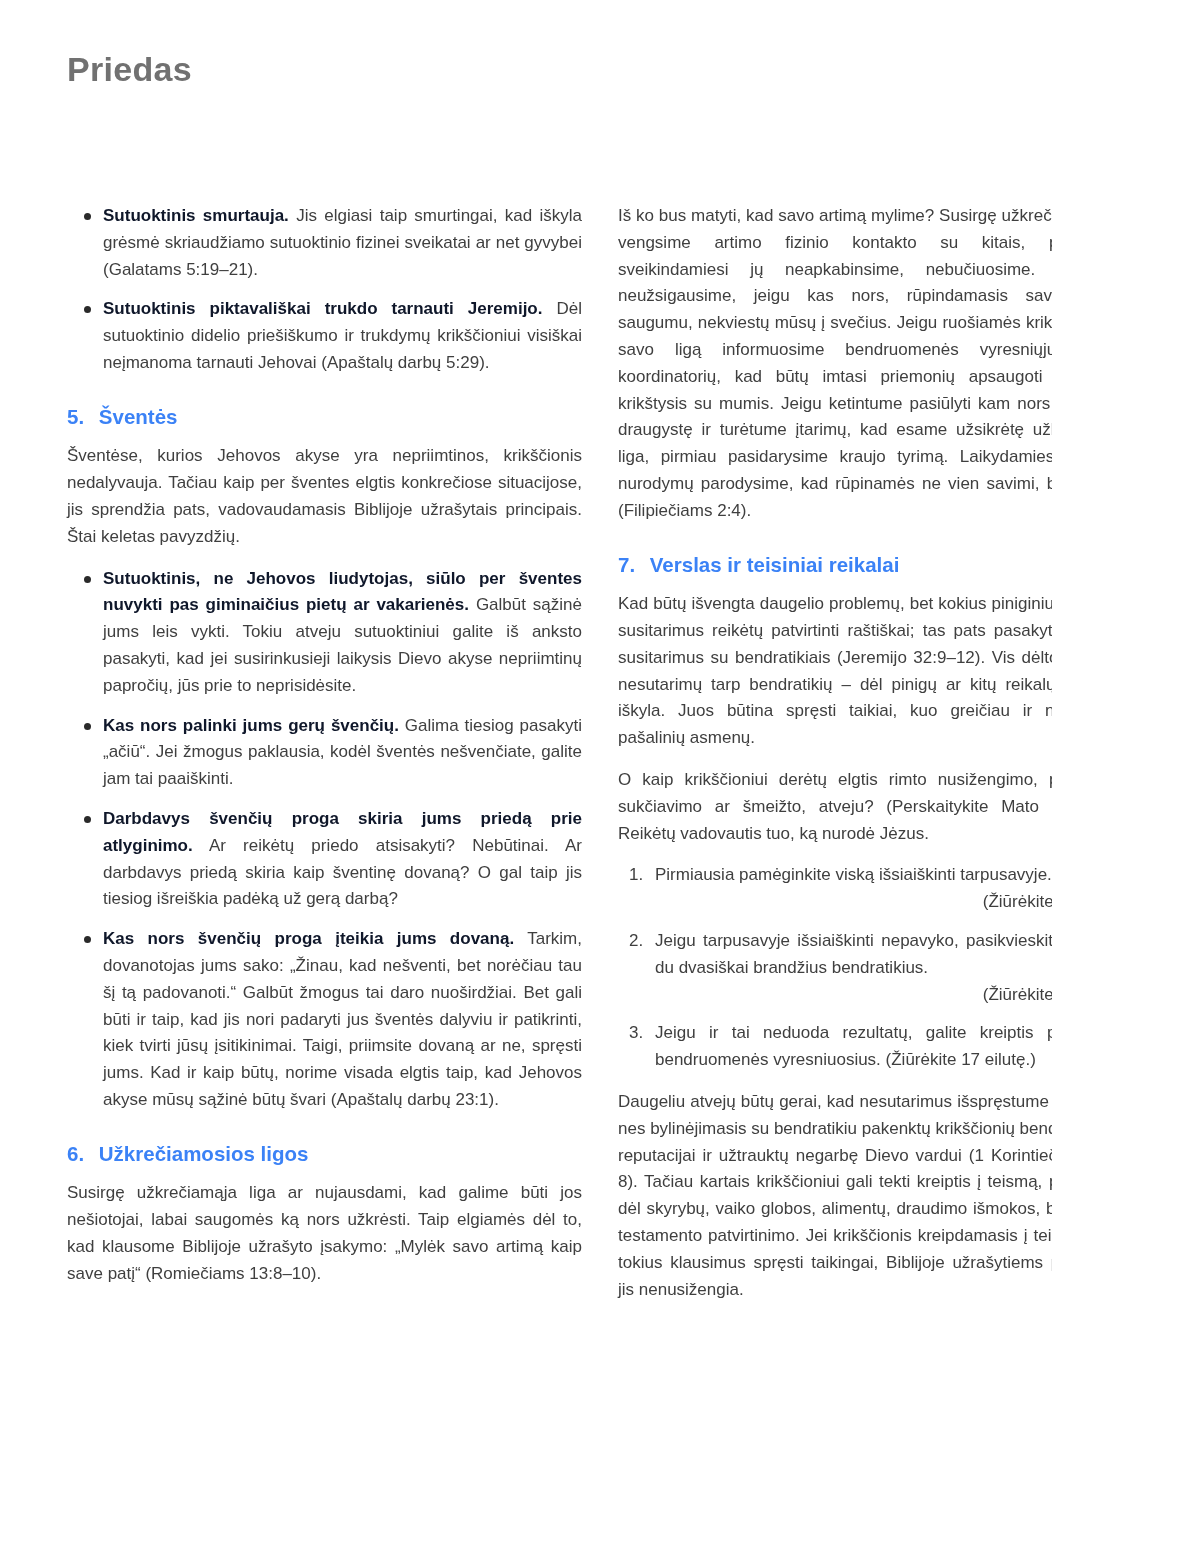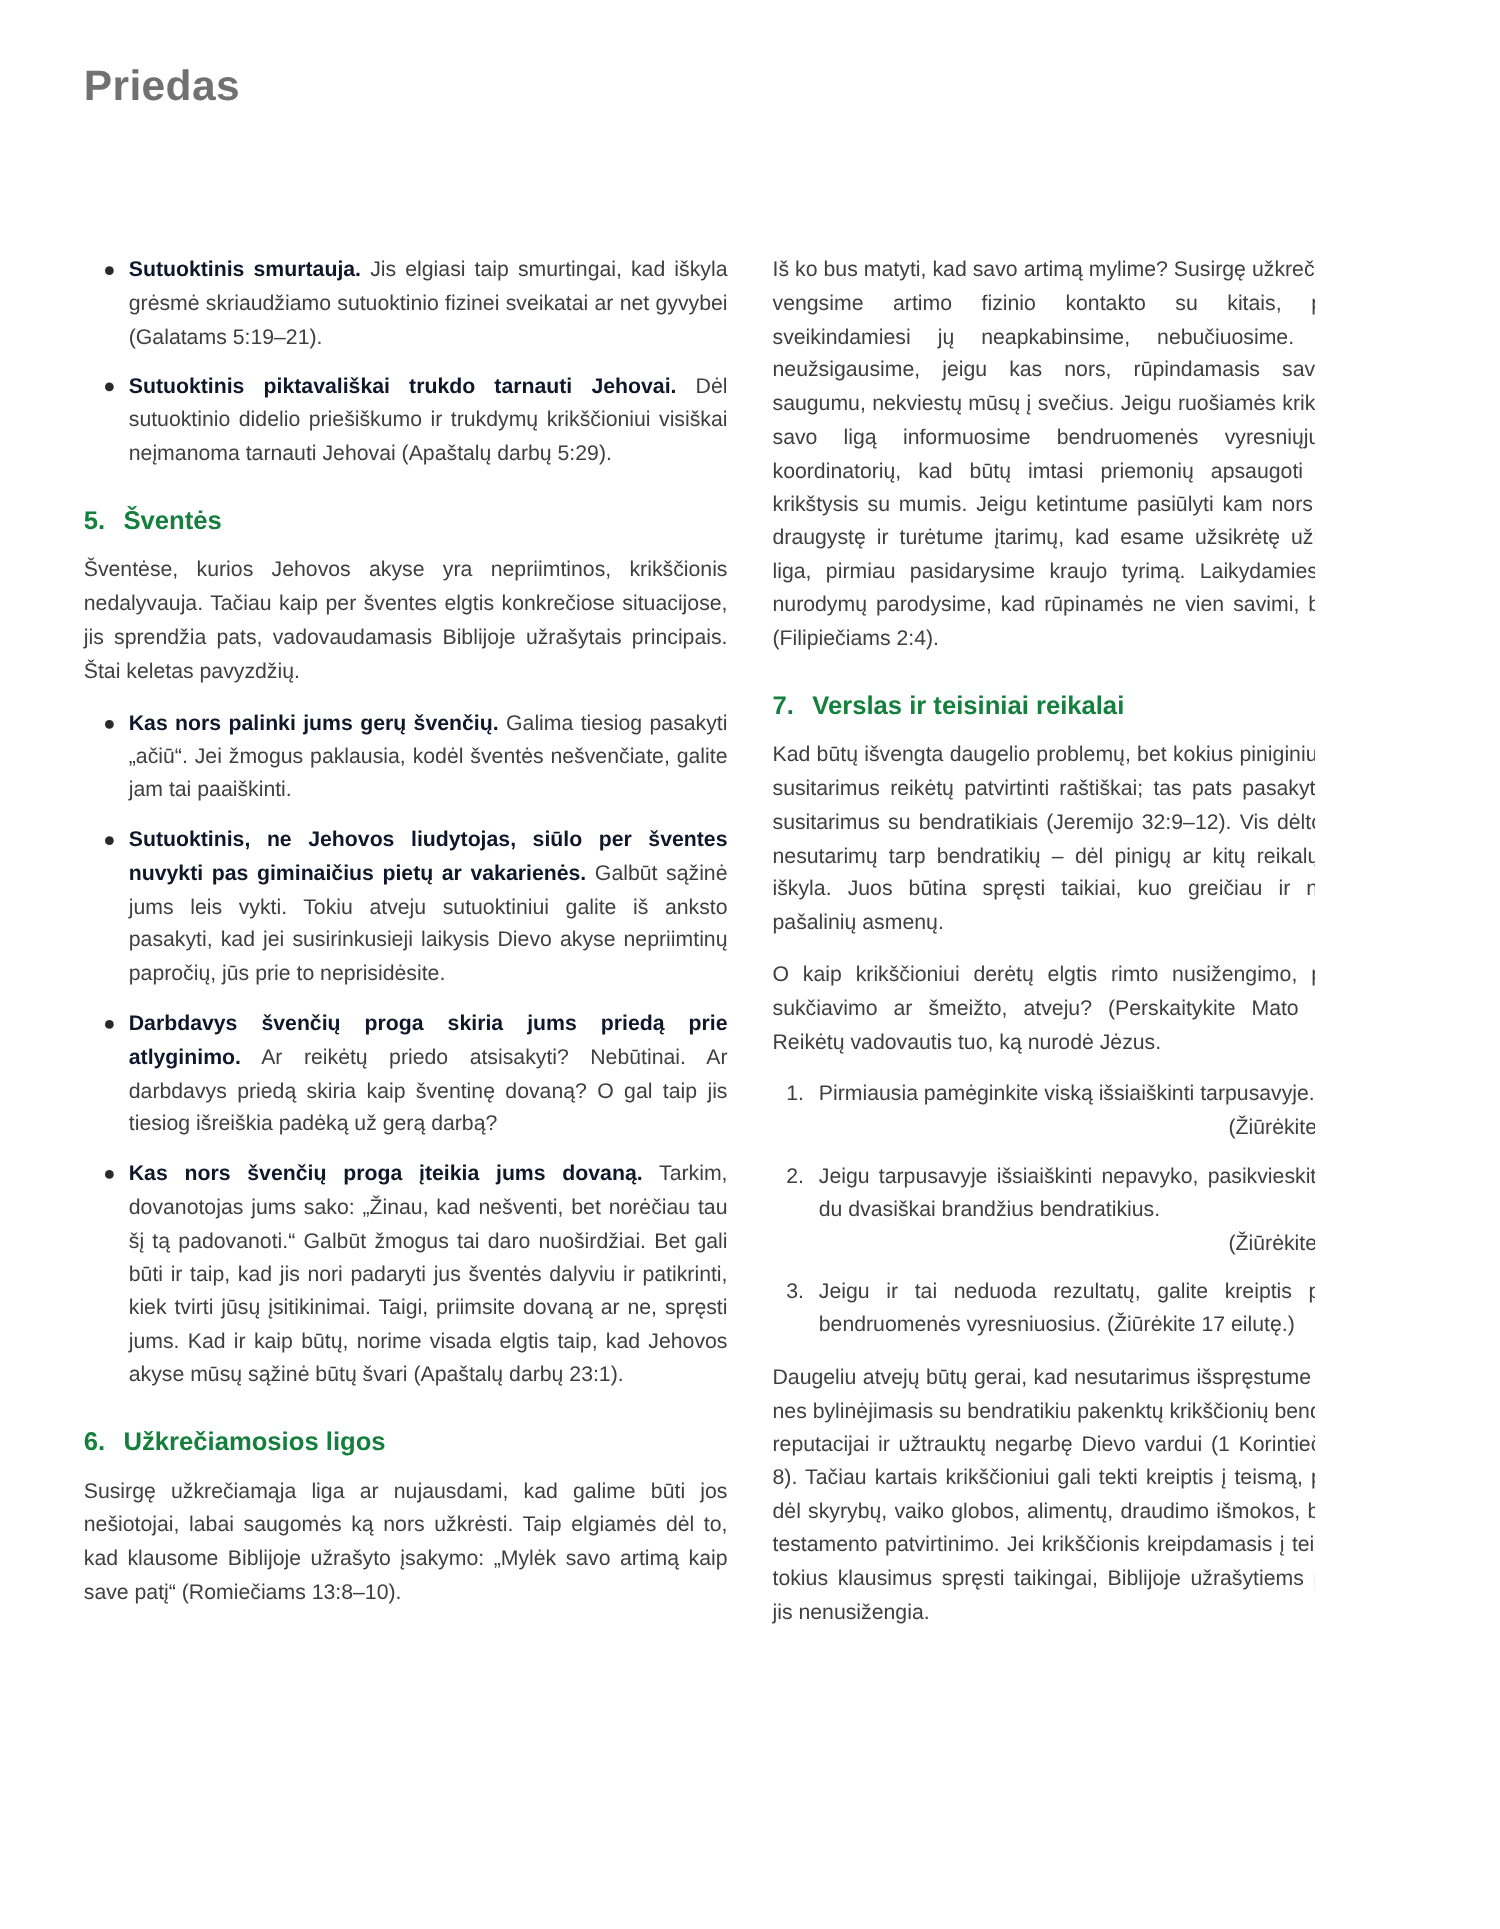--- a/index.html
+++ b/index.html
@@ -34,21 +34,21 @@
     flex: 1;
     min-width: 0;
     font-size: 17px;
     line-height: 26.8px;
     text-align: justify;
   }
   .col p { margin: 0 0 15px 0; }
   .section-heading {
     font-size: 20.5px;
     font-weight: bold;
-    color: #15803d;
+    color: #3b82f6;
     text-align: left;
     margin: 27px 0 14px 0;
     line-height: 1.25;
   }
   .section-heading .h-num { margin-right: 9px; }
   .col > .section-heading:first-child, .col > p:first-child, .col > ul:first-child { margin-top: 0; }
   ul.bullets {
     list-style: none;
     margin: 0 0 15px 0;
     padding: 0;
@@ -98,42 +98,42 @@
     <div class="col">
 
       <ul class="bullets">
         <li>
           <span class="dot"></span>
           <span class="lead">Sutuoktinis smurtauja.</span>
           <span>Jis elgiasi taip smurtingai, kad iškyla grėsmė skriaudžiamo sutuoktinio fizinei sveikatai ar net gyvybei (Galatams 5:19–21).</span>
         </li>
         <li>
           <span class="dot"></span>
-          <span class="lead">Sutuoktinis piktavališkai trukdo tarnauti Jehovai.</span>
+          <span class="lead">Sutuoktinis piktavališkai trukdo tarnauti Jeremijo.</span>
           <span>Dėl sutuoktinio didelio priešiškumo ir trukdymų krikščioniui visiškai neįmanoma tarnauti Jehovai (Apaštalų darbų 5:29).</span>
         </li>
       </ul>
 
       <h2 class="section-heading">
         <span class="h-num">5.</span>
         <span>Šventės</span>
       </h2>
 
       <p>Šventėse, kurios Jehovos akyse yra nepriimtinos, krikščionis nedalyvauja. Tačiau kaip per šventes elgtis konkrečiose situacijose, jis sprendžia pats, vadovaudamasis Biblijoje užrašytais principais. Štai keletas pavyzdžių.</p>
 
       <ul class="bullets">
         <li>
           <span class="dot"></span>
-          <span class="lead">Kas nors palinki jums gerų švenčių.</span>
-          <span>Galima tiesiog pasakyti „ačiū“. Jei žmogus paklausia, kodėl šventės nešvenčiate, galite jam tai paaiškinti.</span>
+          <span class="lead">Sutuoktinis, ne Jehovos liudytojas, siūlo per šventes nuvykti pas giminaičius pietų ar vakarienės.</span>
+          <span>Galbūt sąžinė jums leis vykti. Tokiu atveju sutuoktiniui galite iš anksto pasakyti, kad jei susirinkusieji laikysis Dievo akyse nepriimtinų papročių, jūs prie to neprisidėsite.</span>
         </li>
         <li>
           <span class="dot"></span>
-          <span class="lead">Sutuoktinis, ne Jehovos liudytojas, siūlo per šventes nuvykti pas giminaičius pietų ar vakarienės.</span>
-          <span>Galbūt sąžinė jums leis vykti. Tokiu atveju sutuoktiniui galite iš anksto pasakyti, kad jei susirinkusieji laikysis Dievo akyse nepriimtinų papročių, jūs prie to neprisidėsite.</span>
+          <span class="lead">Kas nors palinki jums gerų švenčių.</span>
+          <span>Galima tiesiog pasakyti „ačiū“. Jei žmogus paklausia, kodėl šventės nešvenčiate, galite jam tai paaiškinti.</span>
         </li>
         <li>
           <span class="dot"></span>
           <span class="lead">Darbdavys švenčių proga skiria jums priedą prie atlyginimo.</span>
           <span>Ar reikėtų priedo atsisakyti? Nebūtinai. Ar darbdavys priedą skiria kaip šventinę dovaną? O gal taip jis tiesiog išreiškia padėką už gerą darbą?</span>
         </li>
         <li>
           <span class="dot"></span>
           <span class="lead">Kas nors švenčių proga įteikia jums dovaną.</span>
           <span>Tarkim, dovanotojas jums sako: „Žinau, kad nešventi, bet norėčiau tau šį tą padovanoti.“ Galbūt žmogus tai daro nuoširdžiai. Bet gali būti ir taip, kad jis nori padaryti jus šventės dalyviu ir patikrinti, kiek tvirti jūsų įsitikinimai. Taigi, priimsite dovaną ar ne, spręsti jums. Kad ir kaip būtų, norime visada elgtis taip, kad Jehovos akyse mūsų sąžinė būtų švari (Apaštalų darbų 23:1).</span>

